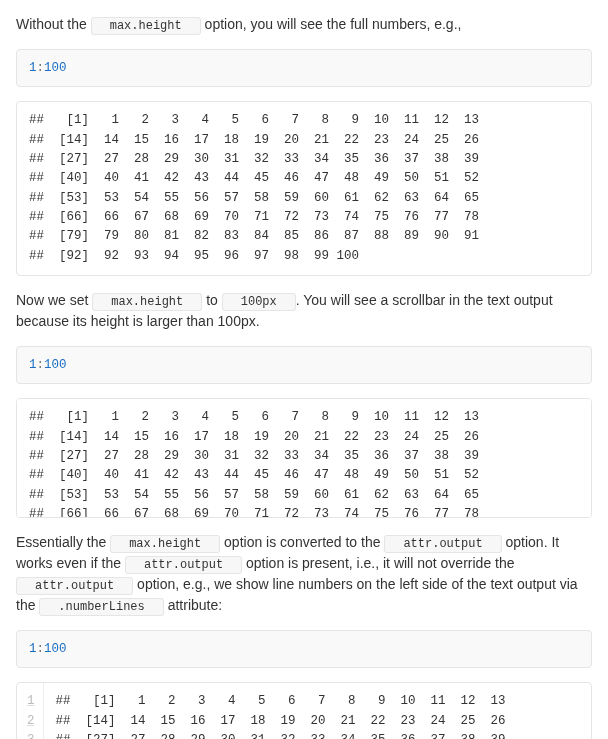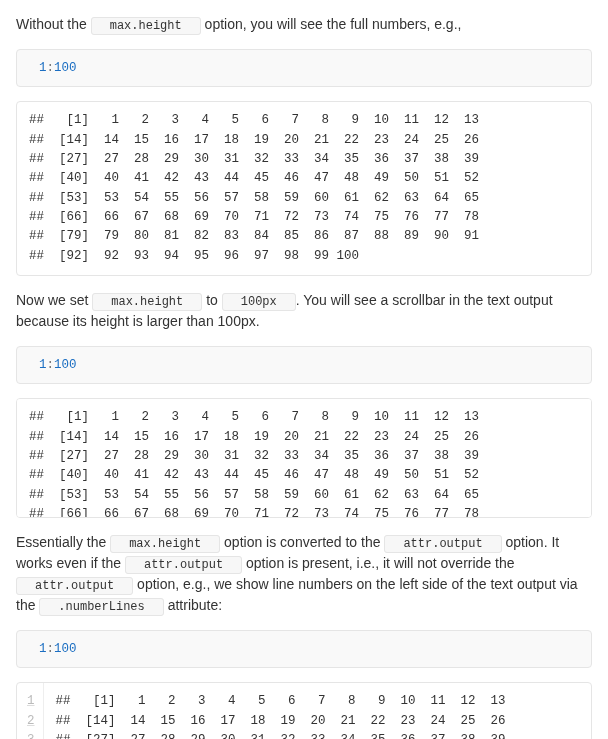--- a/index.html
+++ b/index.html
@@ -28,21 +28,21 @@
     padding: 1px 18px;
     color: #333;
   }
   pre.codeblock {
     font-family: "Menlo", "Consolas", "Courier New", monospace;
     font-size: 12.5px;
     line-height: 1.45;
     background: #f9f9f9;
     border: 1px solid #e5e5e5;
     border-radius: 4px;
-    padding: 9px 22px;
+    padding: 9px 12px;
     margin: 0 0 14px 0;
     overflow-x: auto;
     white-space: pre;
     color: #333;
   }
   pre.output {
     font-family: "Menlo", "Consolas", "Courier New", monospace;
     font-size: 12.5px;
     line-height: 1.55;
     background: #fff;

